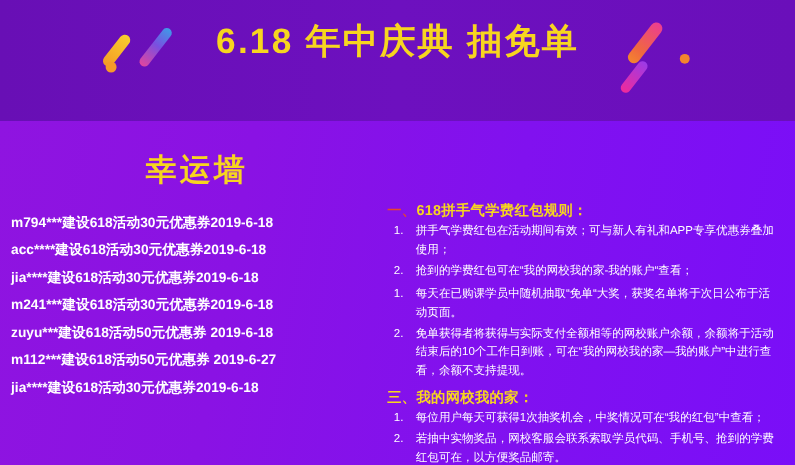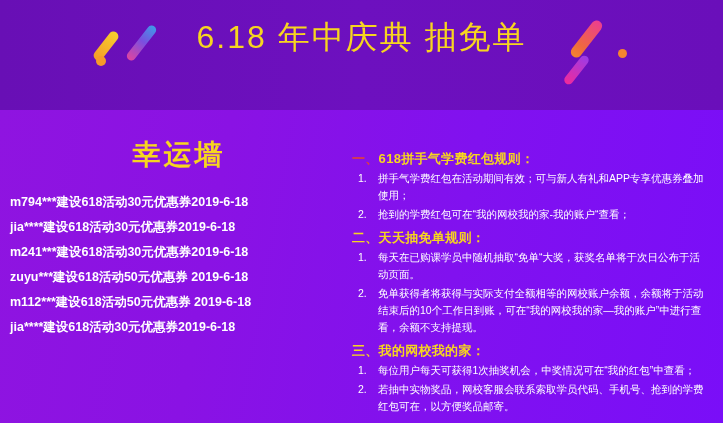--- a/index.html
+++ b/index.html
@@ -22,21 +22,21 @@
     width:723px; height:110px;
     background:#6a0fb8;
     background-image: linear-gradient(90deg,#680fb5 0%, #6d10bf 50%, #6a0fba 100%);
     overflow:hidden;
   }
   .banner-title {
     position:absolute;
     left:0; right:0; top:17px;
     text-align:center;
     font-size:32px;
-    font-weight:normal;
+    font-weight:bold;
     letter-spacing:2px;
     color:#f7d51f;
     line-height:40px;
     white-space:nowrap;
   }
 
   
   .deco { position:absolute; border-radius:20px; }
   .deco-l1 { 
     left:101px; top:29px;
@@ -113,20 +113,21 @@
     line-height:25px;
     white-space:nowrap;
     padding-left:0;
   }
 
   
   .rules {
     position:relative;
     flex:1 1 auto;
     padding:38px 14px 0 12px;
+    margin-top:32px;
   }
   .rule-block { margin-bottom:3px; }
 
   .rule-head {
     font-size:13px;
     font-weight:bold;
     color:#f7d51f;
     line-height:21px;
     white-space:nowrap;
     letter-spacing:0.3px;
@@ -169,40 +170,40 @@
     <div class="deco deco-r2"></div>
     <div class="deco-r-dot"></div>
   </div>
 
   <div class="content">
 
     <div class="lucky-wall">
       <div class="lucky-title">幸运墙</div>
       <ul class="lucky-list">
         <li class="lucky-item">m794***建设618活动30元优惠券2019-6-18</li>
+        <li class="lucky-item">acc****建设618活动30元优惠券2019-6-18</li>
         <li class="lucky-item">jia****建设618活动30元优惠券2019-6-18</li>
         <li class="lucky-item">m241***建设618活动30元优惠券2019-6-18</li>
         <li class="lucky-item">zuyu***建设618活动50元优惠券 2019-6-18</li>
-        <li class="lucky-item">m112***建设618活动50元优惠券 2019-6-18</li>
+        <li class="lucky-item">m112***建设618活动50元优惠券 2019-6-27</li>
         <li class="lucky-item">jia****建设618活动30元优惠券2019-6-18</li>
       </ul>
     </div>
 
     <div class="rules">
 
       <div class="rule-block">
         <div class="rule-head"><span class="idx-red">一、</span><span>618拼手气学费红包规则：</span></div>
         <ol class="rule-ol">
           <li class="rule-li"><span class="num">1.</span><span>拼手气学费红包在活动期间有效；可与新人有礼和APP专享优惠券叠加使用；</span></li>
           <li class="rule-li"><span class="num">2.</span><span>抢到的学费红包可在“我的网校我的家-我的账户“查看；</span></li>
         </ol>
       </div>
 
       <div class="rule-block">
-        <div class="rule-head"><span>二、</span><span>天天抽免单规则：</span></div>
         <ol class="rule-ol">
           <li class="rule-li"><span class="num">1.</span><span>每天在已购课学员中随机抽取“免单“大奖，获奖名单将于次日公布于活动页面。</span></li>
           <li class="rule-li"><span class="num">2.</span><span>免单获得者将获得与实际支付全额相等的网校账户余额，余额将于活动结束后的10个工作日到账，可在“我的网校我的家—我的账户”中进行查看，余额不支持提现。</span></li>
         </ol>
       </div>
 
       <div class="rule-block">
         <div class="rule-head"><span>三、</span><span>我的网校我的家：</span></div>
         <ol class="rule-ol">
           <li class="rule-li"><span class="num">1.</span><span>每位用户每天可获得1次抽奖机会，中奖情况可在“我的红包”中查看；</span></li>

